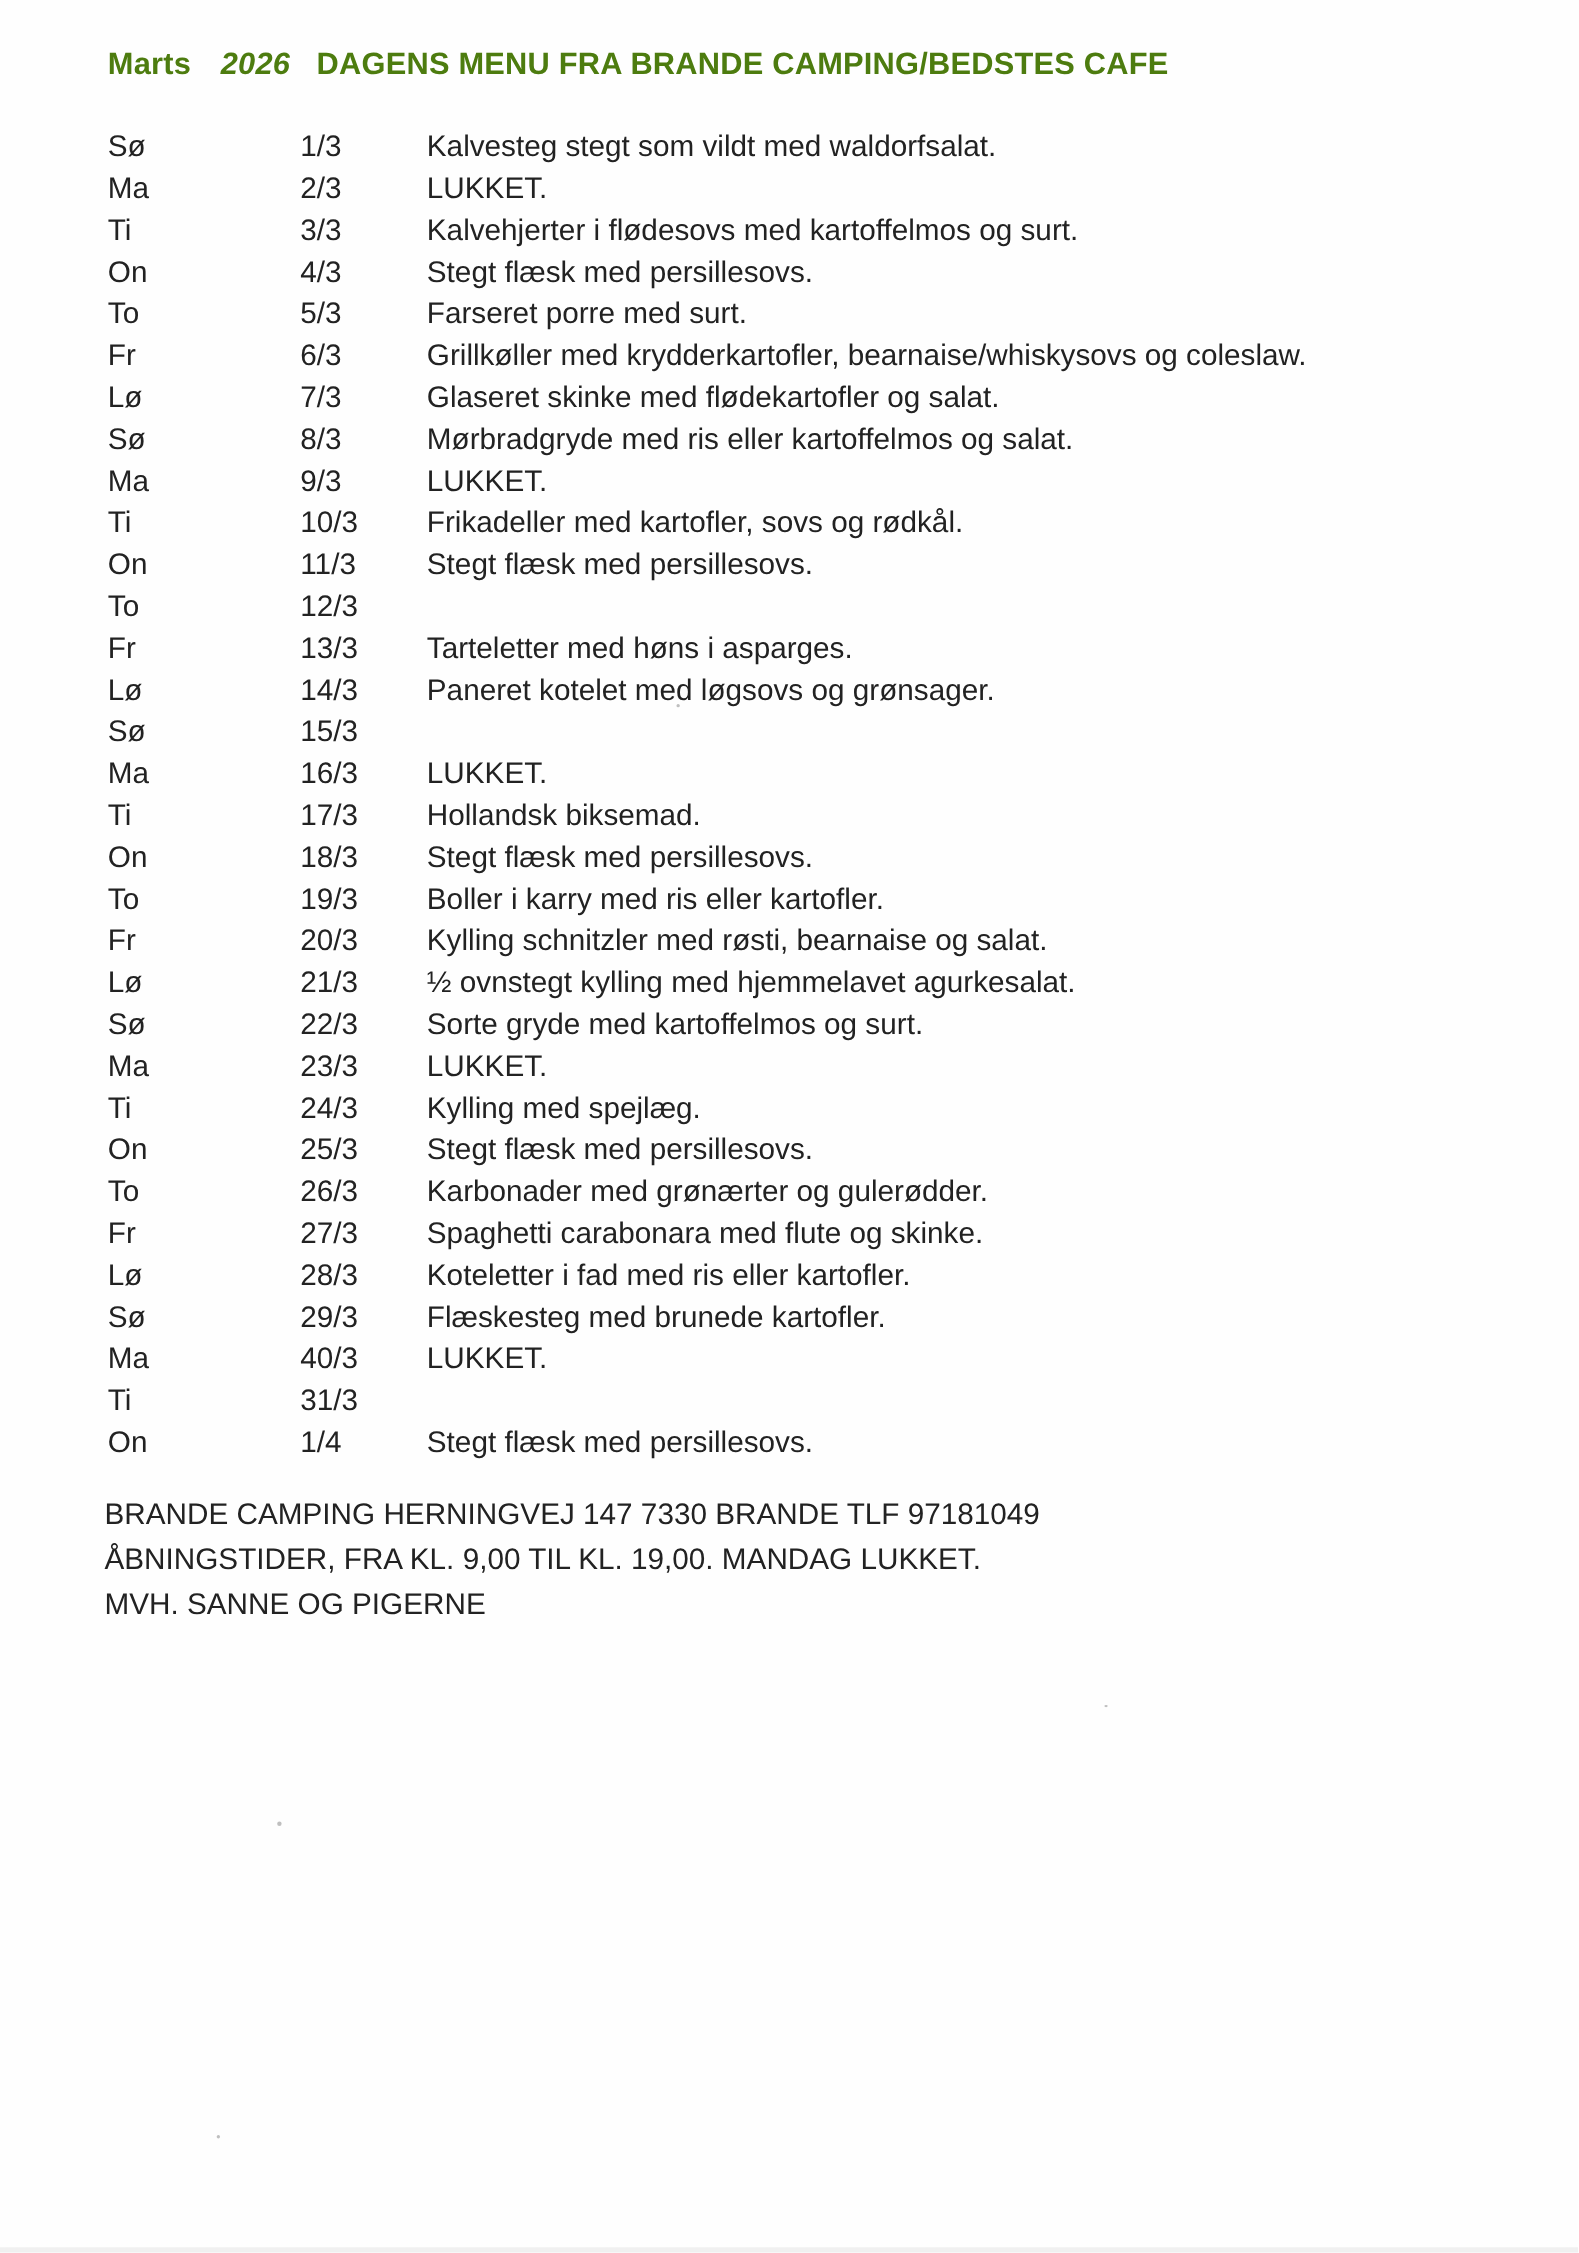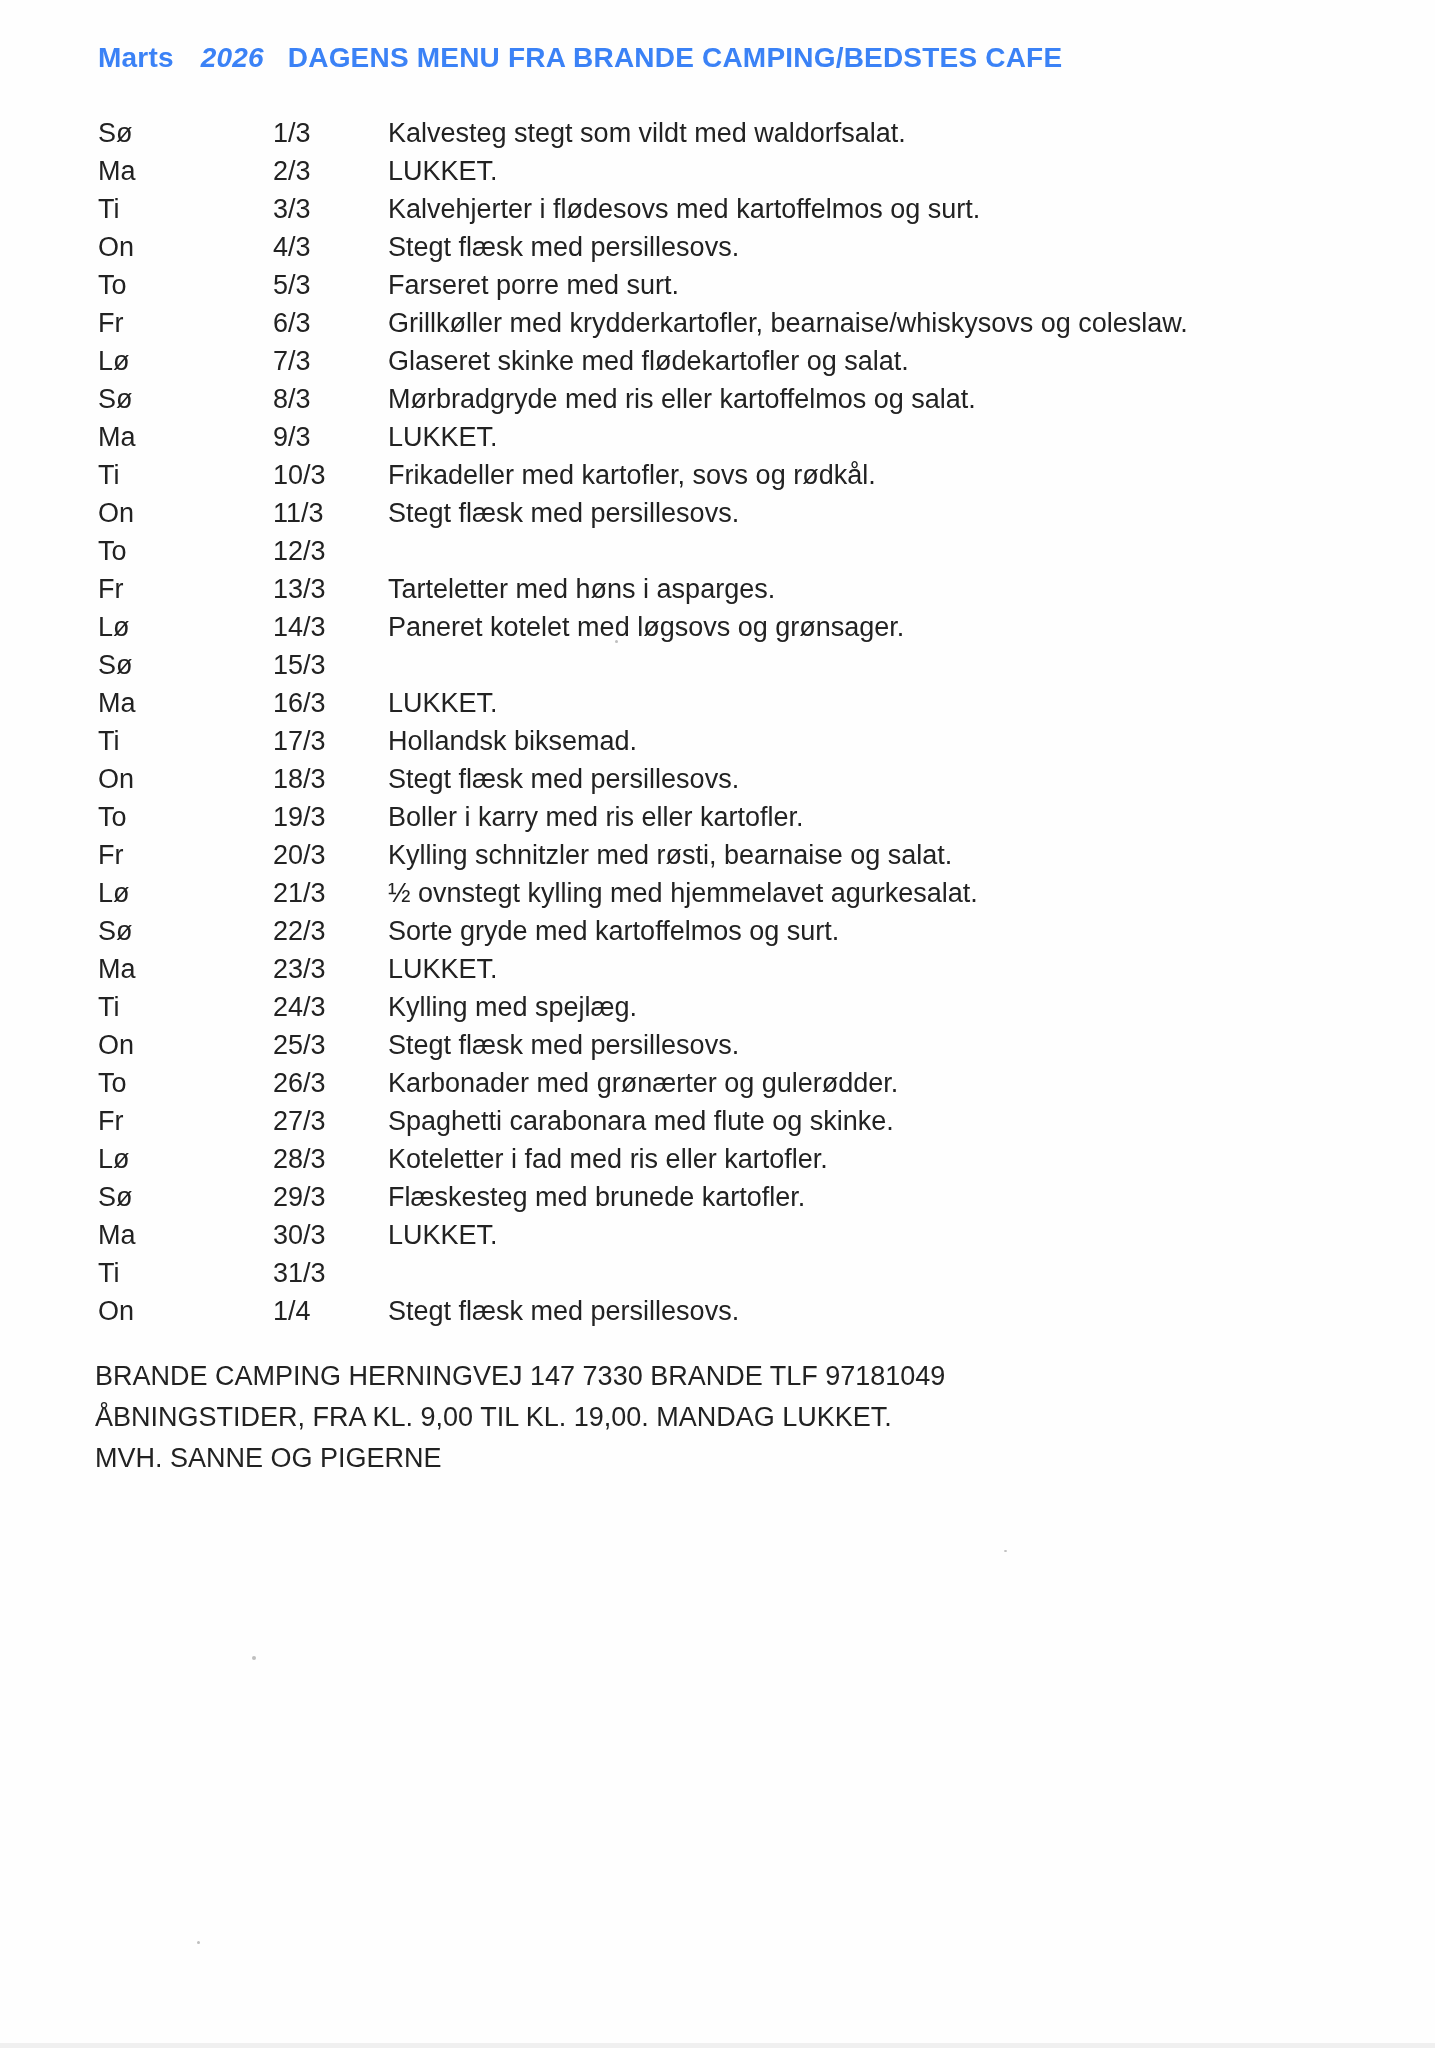--- a/index.html
+++ b/index.html
@@ -66,21 +66,21 @@
     height: 5px;
     background: #f0f0f0;
   }
 </style>
 </head>
 <body>
 
 <div class="page">
   <div class="content">
 
-    <div class="title-row" style="color: #3b82f6;">
+    <div class="title-row" style="color: #4d7c0f;">
       <span class="title-month">Marts</span>
       <span class="title-year">2026</span>
       <span class="title-heading">DAGENS MENU FRA BRANDE CAMPING/BEDSTES CAFE</span>
     </div>
 
     <div class="menu-rows">
 
         <div class="menu-row">
           <span class="col-day">Sø</span>
           <span class="col-date">1/3</span>
@@ -248,21 +248,21 @@
         </div>
 
         <div class="menu-row">
           <span class="col-day">Sø</span>
           <span class="col-date">29/3</span>
           <span class="col-dish">Flæskesteg med brunede kartofler.</span>
         </div>
 
         <div class="menu-row">
           <span class="col-day">Ma</span>
-          <span class="col-date">30/3</span>
+          <span class="col-date">40/3</span>
           <span class="col-dish">LUKKET.</span>
         </div>
 
         <div class="menu-row">
           <span class="col-day">Ti</span>
           <span class="col-date">31/3</span>
         </div>
 
         <div class="menu-row">
           <span class="col-day">On</span>

